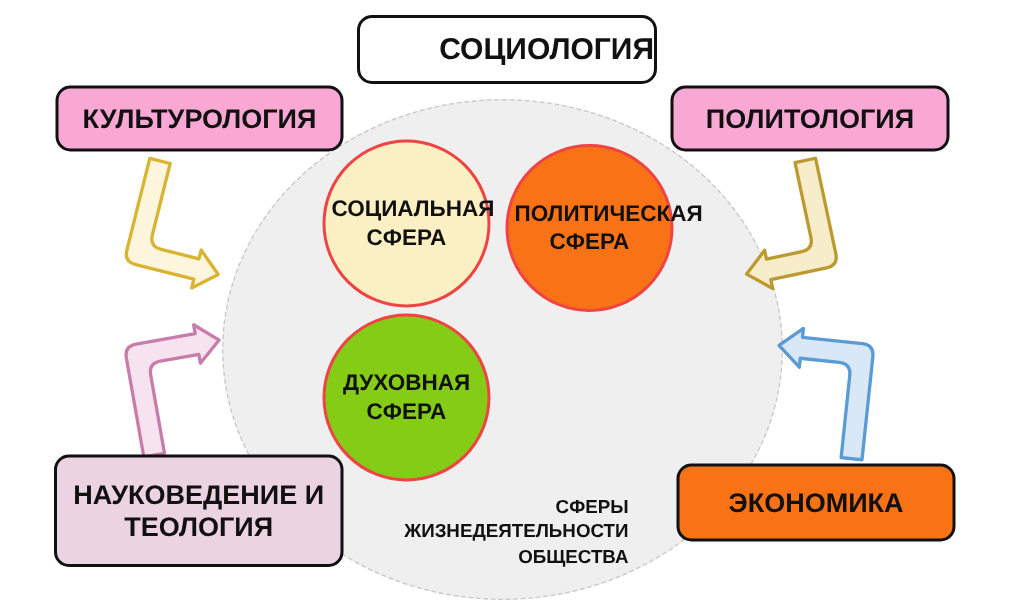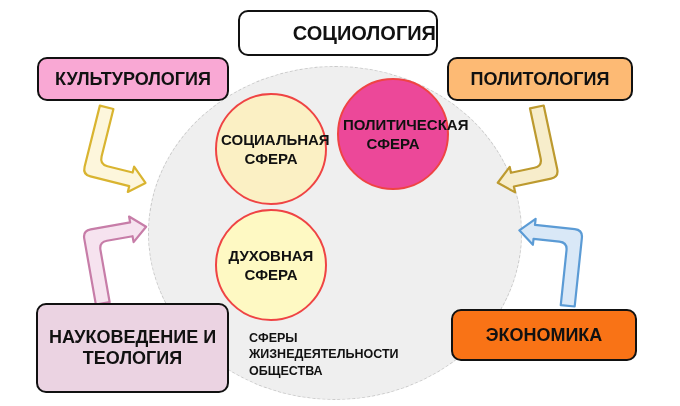--- a/index.html
+++ b/index.html
@@ -21,39 +21,39 @@
   .arr.blue{fill:#D9E8F7;stroke:#5B9BD5;}
   
   .circle{
     position:absolute;width:112px;height:112px;border-radius:50%;
     border:2px solid #ef4444;display:flex;align-items:center;justify-content:center;
     text-align:center;font-weight:bold;font-size:15px;line-height:1.3;color:#111;
     z-index:3;padding:0;box-sizing:border-box;
   }
   .circle span{display:block;width:100px;}
   .c-social{left:215px;top:93px;background:#FBF0C4;}
-  .c-political{left:337px;top:78px;background:#ec4899;}
-  .c-spiritual{left:215px;top:209px;background:#fef9c3;}
+  .c-political{left:337px;top:96px;background:#f97316;}
+  .c-spiritual{left:215px;top:209px;background:#84cc16;}
   .c-economic{left:337px;top:209px;background:#C8DEF2;}
   
   .ellipse-caption{
     position:absolute;left:249px;top:330px;width:170px;z-index:3;
-    text-align:left;font-weight:bold;font-size:12.5px;line-height:1.3;color:#111;
+    text-align:right;font-weight:bold;font-size:12.5px;line-height:1.3;color:#111;
   }
   
   .box{
     position:absolute;border:2.5px solid #111111;border-radius:10px;
     display:flex;align-items:center;justify-content:center;text-align:center;
     font-weight:bold;color:#111;z-index:4;box-sizing:border-box;background:#fff;
     line-height:1.15;
   }
   .b-sociology{left:238px;top:10px;width:200px;height:46px;font-size:20px;background:#ffffff;justify-content:flex-end;}
   .b-culturology{left:37px;top:57px;width:192px;height:44px;font-size:18px;background:#f9a8d4;}
-  .b-politology{left:447px;top:57px;width:186px;height:44px;font-size:18px;background:#fdba74;}
-  .b-science{left:36px;top:303px;width:193px;height:90px;font-size:18px;background:#EBD3E2;}
+  .b-politology{left:447px;top:57px;width:186px;height:44px;font-size:18px;background:#f9a8d4;}
+  .b-science{left:36px;top:303px;width:193px;height:75px;font-size:18px;background:#EBD3E2;}
   .b-science span{display:block;width:180px;}
   .b-economics{left:451px;top:309px;width:186px;height:52px;font-size:18px;background:#f97316;}
 </style>
 </head>
 <body>
 
 <div class="stage">
 
   <div class="big-ellipse"></div>
 

